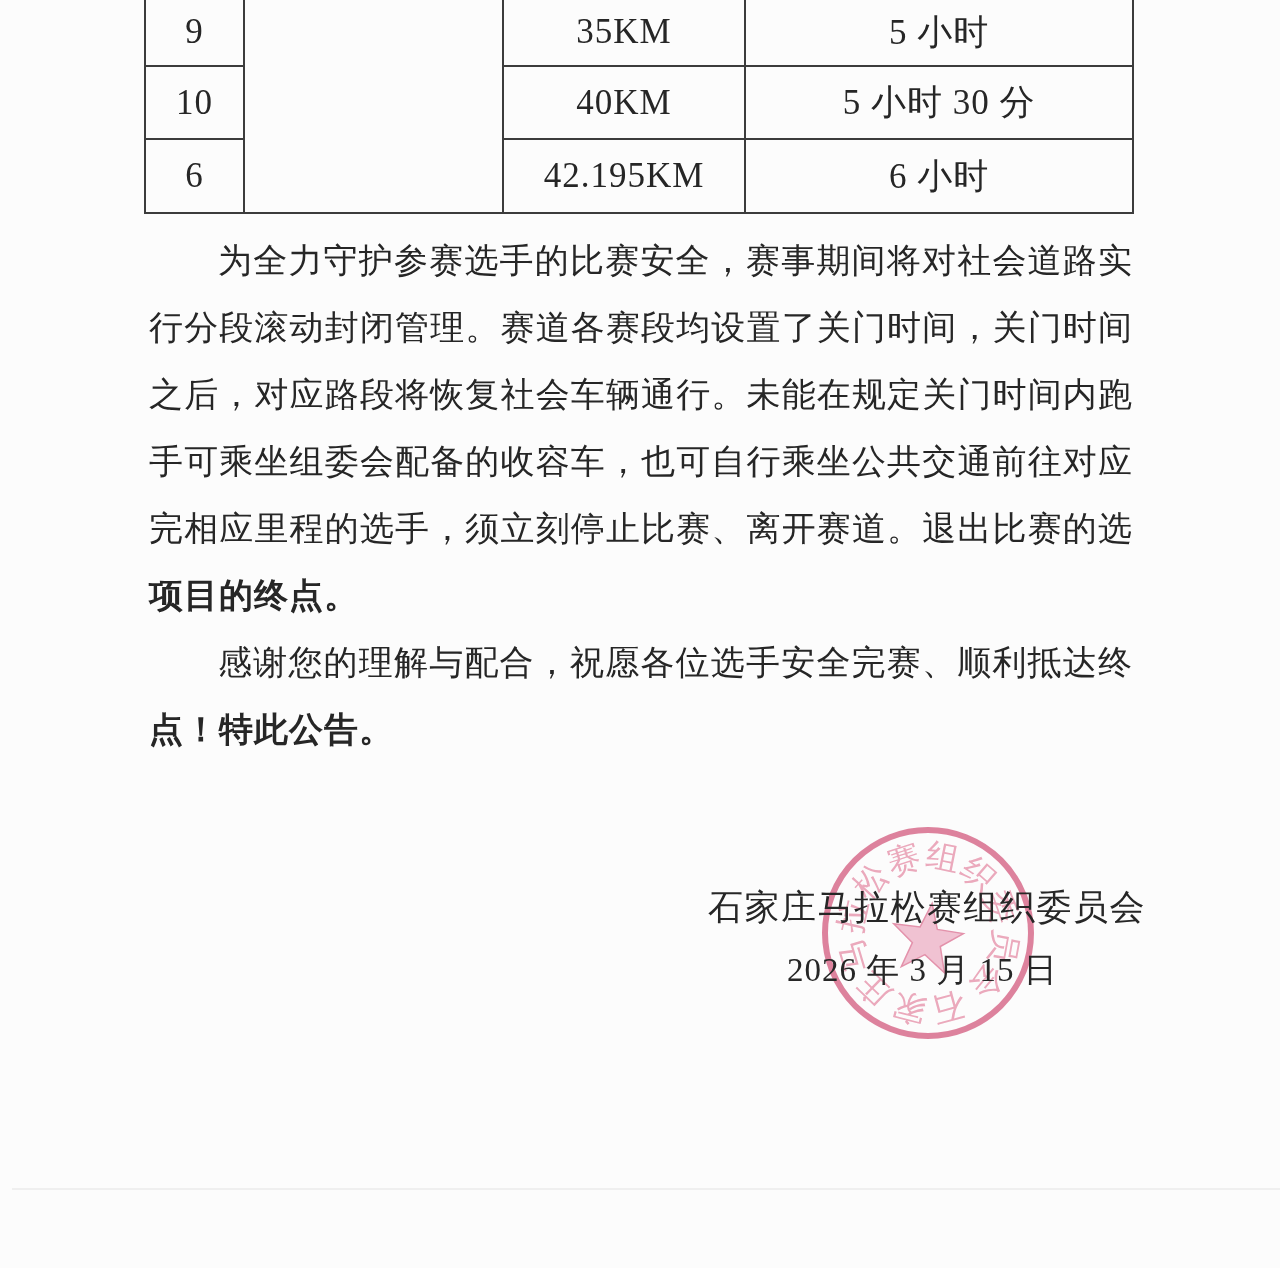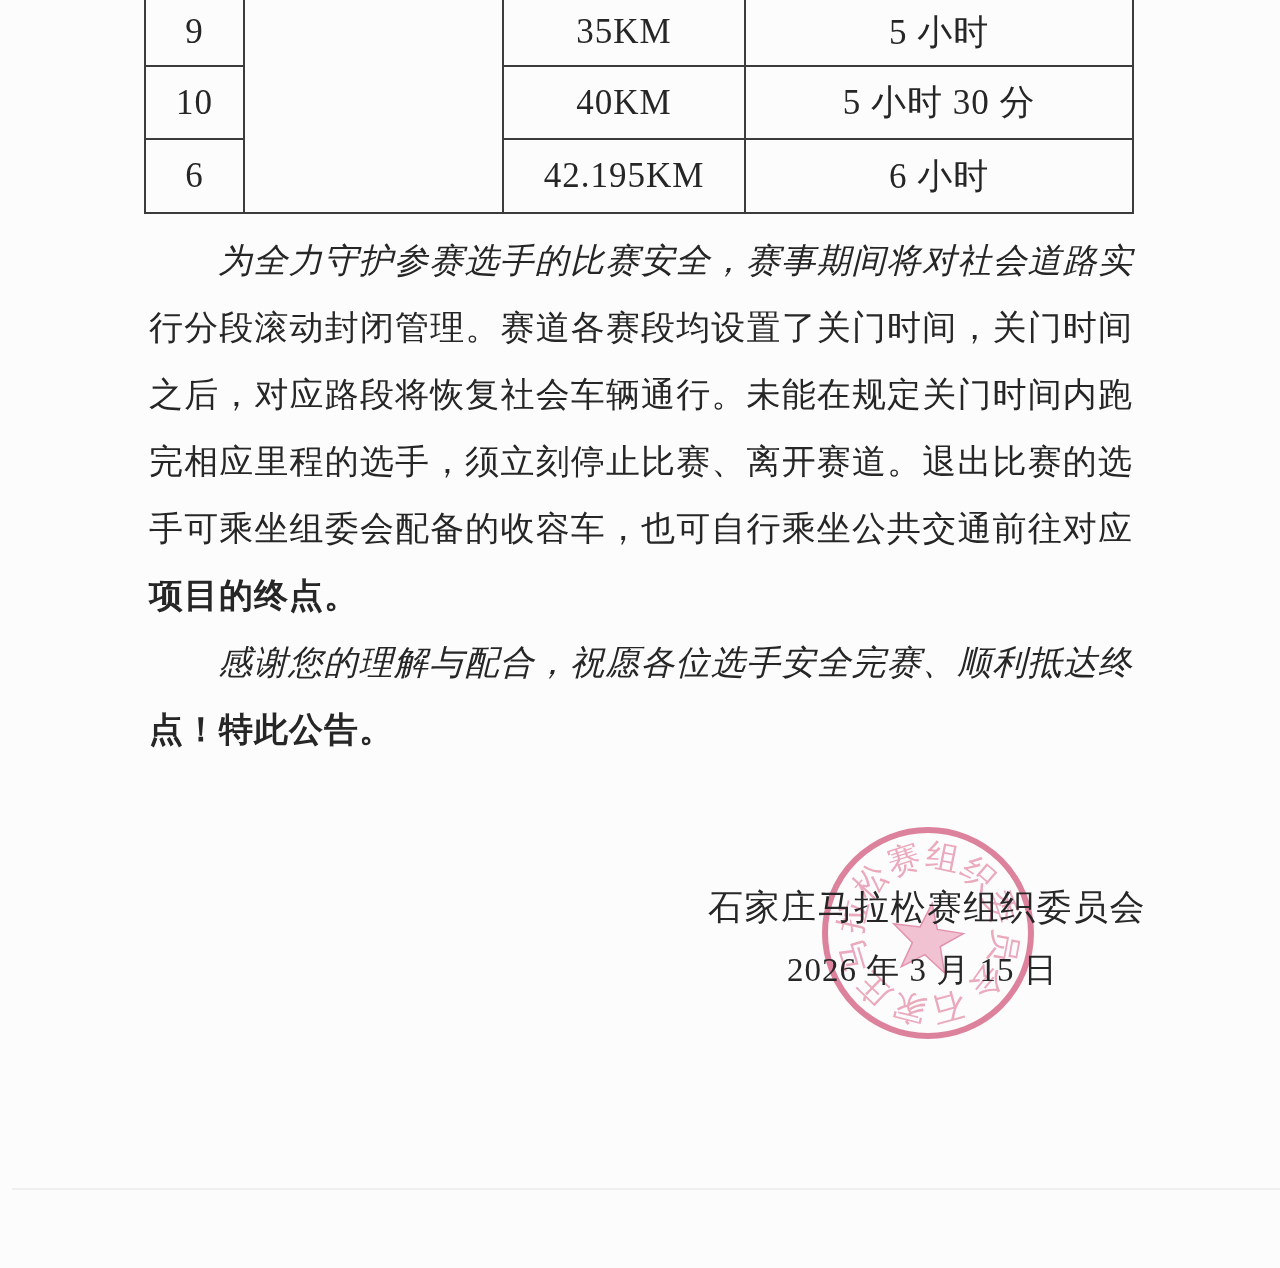--- a/index.html
+++ b/index.html
@@ -42,21 +42,21 @@
   }
   .tline {
     height: 67px;
     line-height: 67px;
     font-size: 34px;
     letter-spacing: 1px;
     text-align: justify;
     text-align-last: justify;
     white-space: nowrap;
   }
-  .tline.indent { padding-left: 69px; font-style: italic; }
+  .tline.indent { padding-left: 69px; }
   .tline.last { text-align-last: left; font-weight: bold; }
 
   
   .sig-name {
     position: absolute;
     left: 708px;
     top: 884px;
     font-size: 35px;
     letter-spacing: 1.5px;
     z-index: 3;
@@ -125,22 +125,22 @@
       <td>42.195KM</td>
       <td>6 小时</td>
     </tr>
   </tbody>
     </table>
 
   <div class="body-text">
     <div class="tline indent">为全力守护参赛选手的比赛安全，赛事期间将对社会道路实</div>
     <div class="tline">行分段滚动封闭管理。赛道各赛段均设置了关门时间，关门时间</div>
     <div class="tline">之后，对应路段将恢复社会车辆通行。未能在规定关门时间内跑</div>
+    <div class="tline">手可乘坐组委会配备的收容车，也可自行乘坐公共交通前往对应</div>
     <div class="tline">完相应里程的选手，须立刻停止比赛、离开赛道。退出比赛的选</div>
-    <div class="tline">手可乘坐组委会配备的收容车，也可自行乘坐公共交通前往对应</div>
     <div class="tline last">项目的终点。</div>
     <div class="tline indent">感谢您的理解与配合，祝愿各位选手安全完赛、顺利抵达终</div>
     <div class="tline last">点！特此公告。</div>
   </div>
 
   <svg class="stamp" viewBox="0 0 236 236" xmlns="http://www.w3.org/2000/svg">
     <circle cx="118" cy="118" r="103" fill="none" stroke="#d66687" stroke-width="6" opacity="0.92"></circle>
     <polygon points="122.1,88.4 127.3,114.4 153.4,118.6 130.3,131.5 134.4,157.7 114.9,139.7 91.3,151.6 102.4,127.6 83.7,108.8 110.1,111.9" fill="#ecaec4" stroke="#e084a0" stroke-width="1.5" fill-opacity="0.85"></polygon>
     <path id="seal-text-path" d="M 151 175.2 A 66 66 0 1 1 85 60.8 A 66 66 0 1 1 151 175.2" fill="none"></path>
     <text fill="#e693ab" opacity="0.9">

